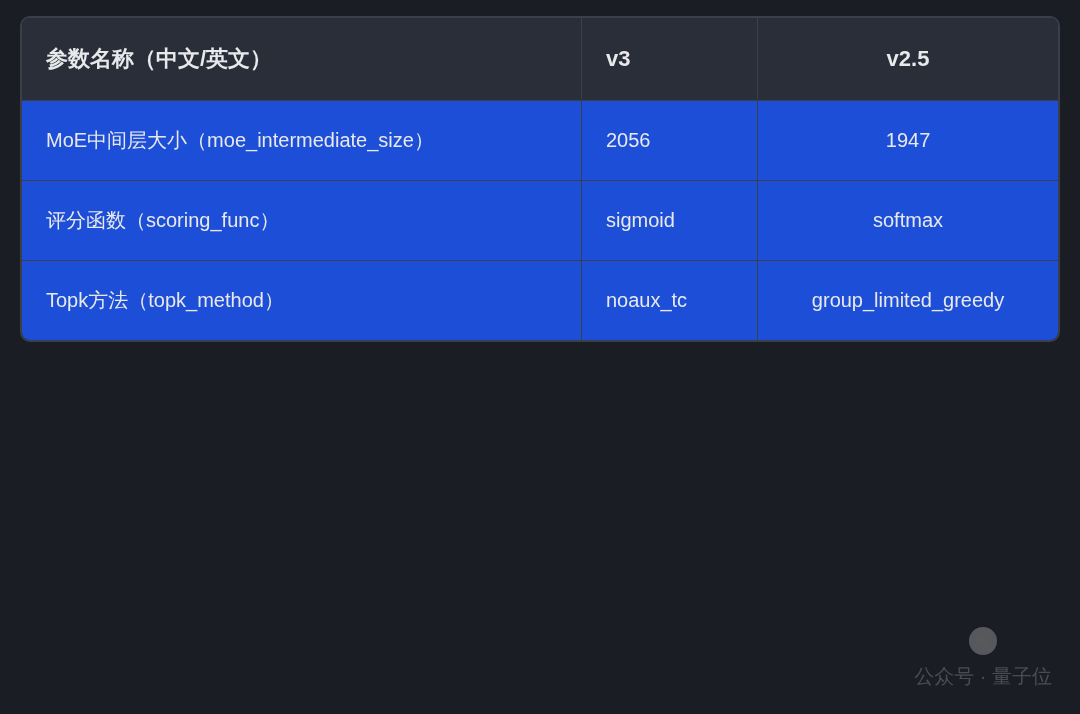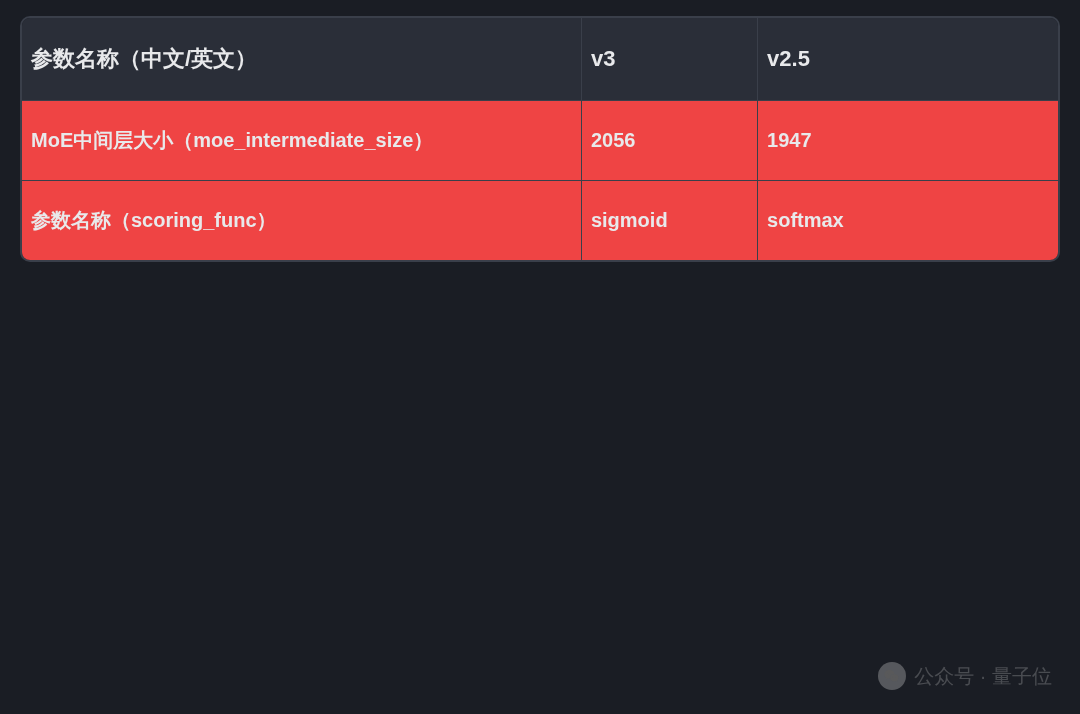--- a/index.html
+++ b/index.html
@@ -21,61 +21,63 @@
       border: 2px solid #3a3f4a;
       border-radius: 10px;
       overflow: hidden;
     }
     table {
       width: 100%;
       border-collapse: collapse;
       table-layout: fixed;
     }
     th, td {
-      padding: 26px 9px;
+      padding: 26px 24px;
       text-align: left;
       color: #e8e9eb;
       font-size: 20px;
       border-right: 1px solid #3a3f4a;
       border-bottom: 1px solid #3a3f4a;
     }
     th {
       background: #2a2e38;
       font-weight: 700;
       font-size: 22px;
     }
     td {
-      background: #ef4444;
-      font-weight: 700;
+      background: #1d4ed8;
+      font-weight: 400;
     }
     tr:last-child td {
       border-bottom: none;
     }
     th:last-child, td:last-child {
       border-right: none;
+      text-align: center;
     }
     col.col-name {
       width: 54%;
     }
     col.col-v3 {
       width: 17%;
     }
     col.col-v25 {
       width: 29%;
     }
     .watermark {
       position: absolute;
       bottom: 24px;
       right: 28px;
       display: flex;
       align-items: center;
       gap: 8px;
       color: rgba(200, 200, 200, 0.5);
       font-size: 20px;
       pointer-events: none;
+      flex-direction: column;
     }
     .watermark-icon {
       width: 28px;
       height: 28px;
       border-radius: 50%;
       background: rgba(200, 200, 200, 0.35);
       display: flex;
       align-items: center;
       justify-content: center;
     }
@@ -105,23 +107,28 @@
         <th>v2.5</th>
       </tr>
     </thead>
     <tbody>
       <tr>
         <td>MoE中间层大小（moe_intermediate_size）</td>
         <td>2056</td>
         <td>1947</td>
       </tr>
       <tr>
-        <td>参数名称（scoring_func）</td>
+        <td>评分函数（scoring_func）</td>
         <td>sigmoid</td>
         <td>softmax</td>
+      </tr>
+      <tr>
+        <td>Topk方法（topk_method）</td>
+        <td>noaux_tc</td>
+        <td>group_limited_greedy</td>
       </tr>
     </tbody>
   </table>
 </div>
 
 <div class="watermark">
   <span class="watermark-icon">
     <svg viewBox="0 0 24 24">
         <path d="M8.5 4C4.9 4 2 6.6 2 9.8c0 1.8 1 3.4 2.6 4.5l-.6 2 2.3-1.2c.7.2 1.4.3 2.2.3h.4c-.1-.4-.2-.9-.2-1.3 0-2.9 2.8-5.2 6.3-5.2h.3C14.7 5.8 11.9 4 8.5 4M6.3 8.2c.5 0 .8.4.8.8s-.4.8-.8.8-.8-.4-.8-.8.3-.8.8-.8m4.4 0c.5 0 .8.4.8.8s-.4.8-.8.8-.8-.4-.8-.8.3-.8.8-.8M15 9.5c-3 0-5.5 2.1-5.5 4.7s2.5 4.7 5.5 4.7c.6 0 1.3-.1 1.8-.3l2 1-.5-1.7c1.4-.9 2.2-2.3 2.2-3.8 0-2.6-2.5-4.6-5.5-4.6m-1.8 3.2c.4 0 .7.3.7.7s-.3.7-.7.7-.7-.3-.7-.7.3-.7.7-.7m3.6 0c.4 0 .7.3.7.7s-.3.7-.7.7-.7-.3-.7-.7.3-.7.7-.7"></path>
       </svg>

